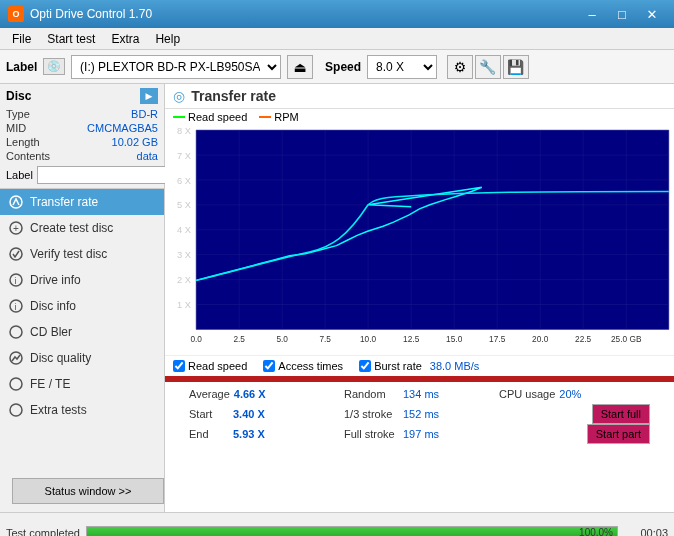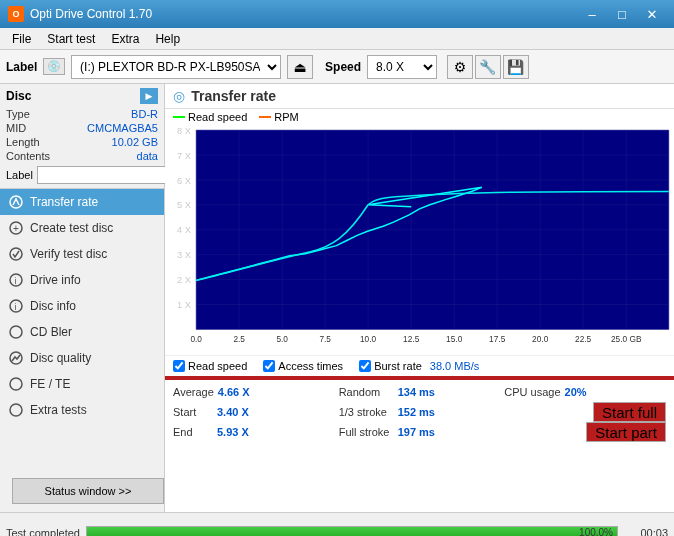--- a/index.html
+++ b/index.html
@@ -216,36 +216,36 @@
       font-size: 11px;
       align-items: center;
       border-top: 1px solid #eee;
     }
     .checkbox-item { display: flex; align-items: center; gap: 3px; }
     .checkbox-item input { width: 12px; height: 12px; }
 
     
     .stats-container {
       display: flex;
-      padding: 2px 8px;
+      padding: 2px 24px;
       gap: 4px;
-      border-top: 4px solid #b91c1c;
+      border-top: 6px solid #b91c1c;
     }
     .stats-col { flex: 1; }
     .stats-row { display: flex; align-items: center; height: 20px; font-size: 11px; gap: 4px; }
     .stats-label { color: #333; min-width: 40px; }
     .stats-value { color: #0055cc; font-weight: 600; min-width: 45px; }
     .stats-sublabel { color: #333; min-width: 55px; }
-    .stats-subvalue { color: #0055cc; font-weight: 700; min-width: 40px; }
+    .stats-subvalue { color: #0055cc; font-weight: 400; min-width: 40px; }
     .stats-btn {
       height: 20px;
       padding: 0 8px;
-      font-size: 15px;
-      border: 1px solid #aaa;
-      background: #b91c1c;
+      font-size: 11px;
+      border: 1px solid #aaa;
+      background: #be185d;
       cursor: pointer;
       white-space: nowrap;
     }
 
     
     .chart-svg-container {
       position: relative;
       width: 100%;
       height: 230px;
     }

